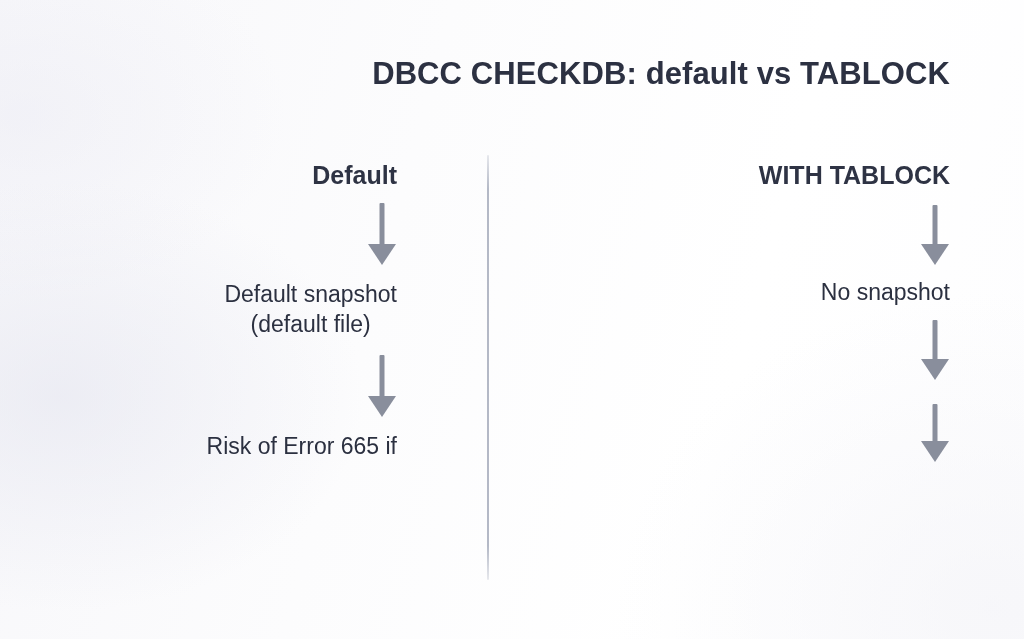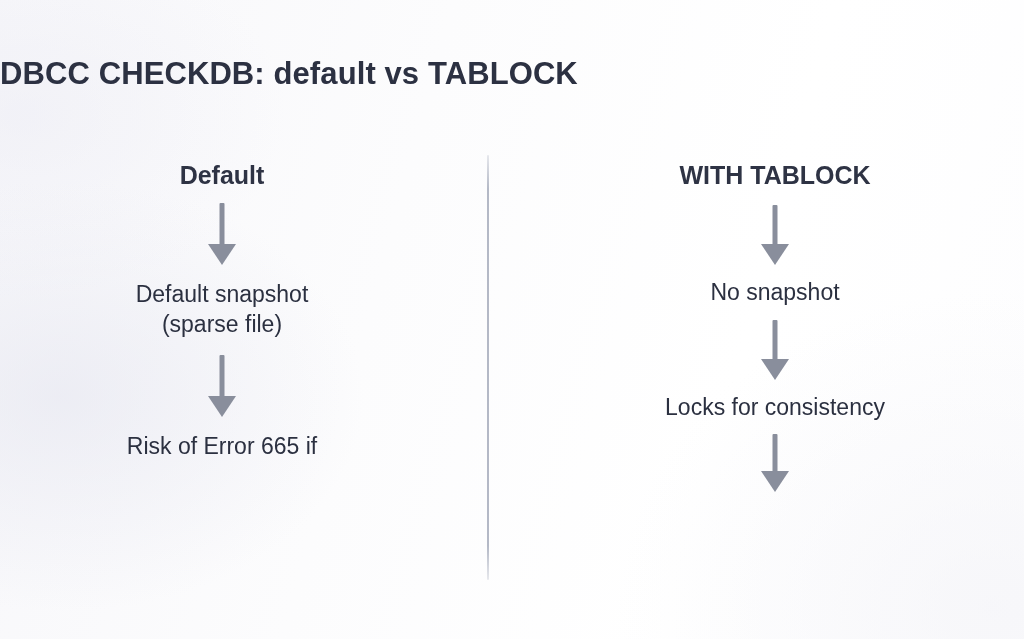--- a/index.html
+++ b/index.html
@@ -26,21 +26,21 @@
       linear-gradient(105deg, #f7f7fa 0%, #fcfcfd 38%, #ffffff 70%, #fdfdfe 100%);
     overflow: hidden;
   }
 
   
   .title {
     position: absolute;
     left: 0;
     top: 56px;
     width: 950px;
-    text-align: left;
+    text-align: right;
     font-size: 31px;
     font-weight: 600;
     letter-spacing: 0.1px;
     color: #2c3142;
     white-space: nowrap;
   }
 
   
   .divider {
     position: absolute;
@@ -55,21 +55,21 @@
         rgba(190,194,206,0.35) 100%);
     border-radius: 1px;
   }
 
   
   .column {
     position: absolute;
     top: 160px;
     display: flex;
     flex-direction: column;
-    align-items: center;
+    align-items: flex-end;
   }
   .column.left  { left: 47px;  width: 350px; }
   .column.right { left: 600px; width: 350px; }
 
   .col-heading {
     font-size: 25px;
     font-weight: 600;
     color: #2e3344;
     line-height: 1.22;
     text-align: center;
@@ -142,21 +142,21 @@
 
     <div class="col-heading">Default</div>
 
     <div class="arrow a1">
       <span class="shaft"></span>
       <span class="head"></span>
     </div>
 
     <div class="node">
       <span class="ln">Default snapshot</span>
-      <span class="ln">(sparse file)</span>
+      <span class="ln">(default file)</span>
     </div>
 
     <div class="arrow a2">
       <span class="shaft"></span>
       <span class="head"></span>
     </div>
 
     <div class="node">
       <span class="ln">Risk of Error 665 if</span>
     </div>
@@ -174,23 +174,20 @@
 
     <div class="node">
       <span class="ln">No snapshot</span>
     </div>
 
     <div class="arrow a4">
       <span class="shaft"></span>
       <span class="head"></span>
     </div>
 
-    <div class="node">
-      <span class="ln">Locks for consistency</span>
-    </div>
 
     <div class="arrow a5">
       <span class="shaft"></span>
       <span class="head"></span>
     </div>
 
 
   </div>
 
 </div>

